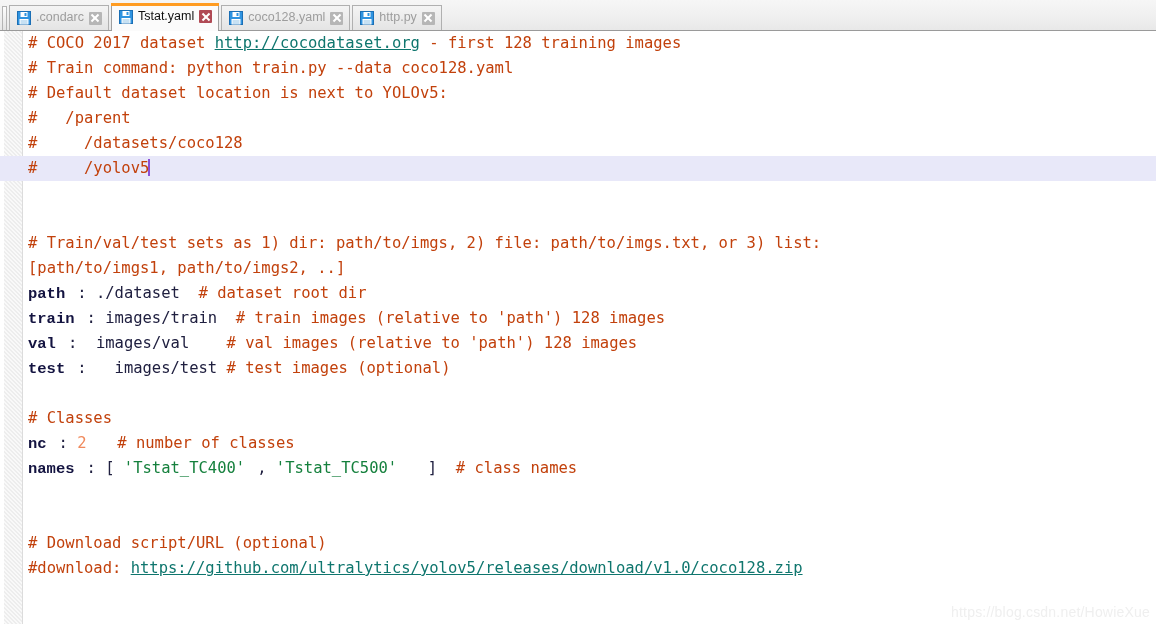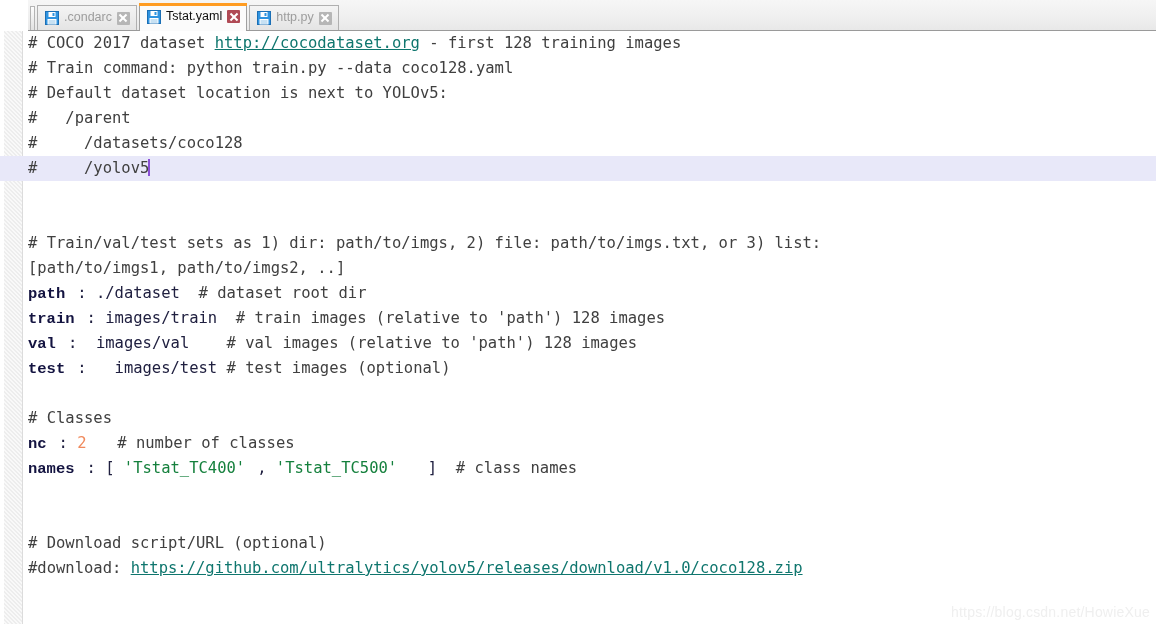--- a/index.html
+++ b/index.html
@@ -18,21 +18,20 @@
   
   .tabbar {
     height: 31px;
     background: linear-gradient(to bottom, #f6f6f6 0%, #efefef 60%, #e8e8e8 100%);
     border-bottom: 1px solid #9a9a9a;
     display: flex;
     align-items: flex-end;
     box-sizing: border-box;
     position: relative;
     padding-left: 2px;
-    margin-left: 28px;
   }
   .tabbar-leftnub {
     width: 5px;
     height: 24px;
     background: linear-gradient(to bottom, #fdfdfd, #e2e2e2);
     border: 1px solid #b4b4b4;
     border-bottom: none;
     box-sizing: border-box;
     margin-right: 2px;
   }
@@ -140,21 +139,21 @@
   }
   .line {
     height: 25px;
     padding-left: 28px;
     box-sizing: border-box;
     position: relative;
   }
   .line.current {
     background: #e8e8f9;
   }
-  .cm { color: #404040; }
+  .cm { color: #c2410c; }
   .cm-u { color: #0f766e; text-decoration: underline; }
   .key { color: #131340; font-weight: bold; font-family: Liberation Mono, monospace; }
   .val { color: #202040; margin-left: 12px; }
   .num { color: #f08a5d; }
   .str { color: #15803d; }
   .cursor {
     display: inline-block;
     width: 0;
     border-left: 2px solid #8a4fd6;
     height: 17px;
@@ -205,20 +204,32 @@
       </div>
       <div class="tab">
         <svg class="ico-save" viewBox="0 0 14 14">
           <rect x="0.5" y="0.5" width="13" height="13" fill="#2f93e0" stroke="#1b6fb5"></rect>
           <rect x="3.5" y="1" width="7" height="5" fill="#ffffff"></rect>
           <rect x="7.5" y="2" width="2" height="3" fill="#2f93e0"></rect>
           <rect x="2.5" y="8" width="9" height="5.5" fill="#ffffff"></rect>
           <rect x="3.5" y="9.5" width="7" height="1" fill="#8fc4e8"></rect>
           <rect x="3.5" y="11.5" width="7" height="1" fill="#8fc4e8"></rect>
         </svg>
+        <span class="tab-label">coco128.yaml</span>
+        <span class="ico-close"></span>
+      </div>
+      <div class="tab">
+        <svg class="ico-save" viewBox="0 0 14 14">
+          <rect x="0.5" y="0.5" width="13" height="13" fill="#2f93e0" stroke="#1b6fb5"></rect>
+          <rect x="3.5" y="1" width="7" height="5" fill="#ffffff"></rect>
+          <rect x="7.5" y="2" width="2" height="3" fill="#2f93e0"></rect>
+          <rect x="2.5" y="8" width="9" height="5.5" fill="#ffffff"></rect>
+          <rect x="3.5" y="9.5" width="7" height="1" fill="#8fc4e8"></rect>
+          <rect x="3.5" y="11.5" width="7" height="1" fill="#8fc4e8"></rect>
+        </svg>
         <span class="tab-label">http.py</span>
         <span class="ico-close"></span>
       </div>
     </div>
 </div>
 
 <div class="editor">
   <div class="gutter-white"></div>
   <div class="gutter"></div>
   <div class="code" id="code-host"><div class="line"><span class="cm"># COCO 2017 dataset </span><span class="cm-u">http://cocodataset.org</span><span class="cm"> - first 128 training images</span></div><div class="line"><span class="cm"># Train command: python train.py --data coco128.yaml</span></div><div class="line"><span class="cm"># Default dataset location is next to YOLOv5:</span></div><div class="line"><span class="cm">#   /parent</span></div><div class="line"><span class="cm">#     /datasets/coco128</span></div><div class="line current"><span class="cm">#     /yolov5</span><span class="cursor"></span></div><div class="line">&nbsp;</div><div class="line">&nbsp;</div><div class="line"><span class="cm"># Train/val/test sets as 1) dir: path/to/imgs, 2) file: path/to/imgs.txt, or 3) list:</span></div><div class="line"><span class="cm">[path/to/imgs1, path/to/imgs2, ..]</span></div><div class="line"><span class="key">path</span><span class="val">: ./dataset  </span><span class="cm"># dataset root dir</span></div><div class="line"><span class="key">train</span><span class="val">: images/train  </span><span class="cm"># train images (relative to 'path') 128 images</span></div><div class="line"><span class="key">val</span><span class="val">:  images/val    </span><span class="cm"># val images (relative to 'path') 128 images</span></div><div class="line"><span class="key">test</span><span class="val">:   images/test </span><span class="cm"># test images (optional)</span></div><div class="line">&nbsp;</div><div class="line"><span class="cm"># Classes</span></div><div class="line"><span class="key">nc</span><span class="val">: </span><span class="num">2</span><span class="val">  </span><span class="cm"># number of classes</span></div><div class="line"><span class="key">names</span><span class="val">: [ </span><span class="str">'Tstat_TC400'</span><span class="val">, </span><span class="str">'Tstat_TC500'</span><span class="val">  ]  </span><span class="cm"># class names</span></div><div class="line">&nbsp;</div><div class="line">&nbsp;</div><div class="line"><span class="cm"># Download script/URL (optional)</span></div><div class="line"><span class="cm">#download: </span><span class="cm-u">https://github.com/ultralytics/yolov5/releases/download/v1.0/coco128.zip</span></div></div>

